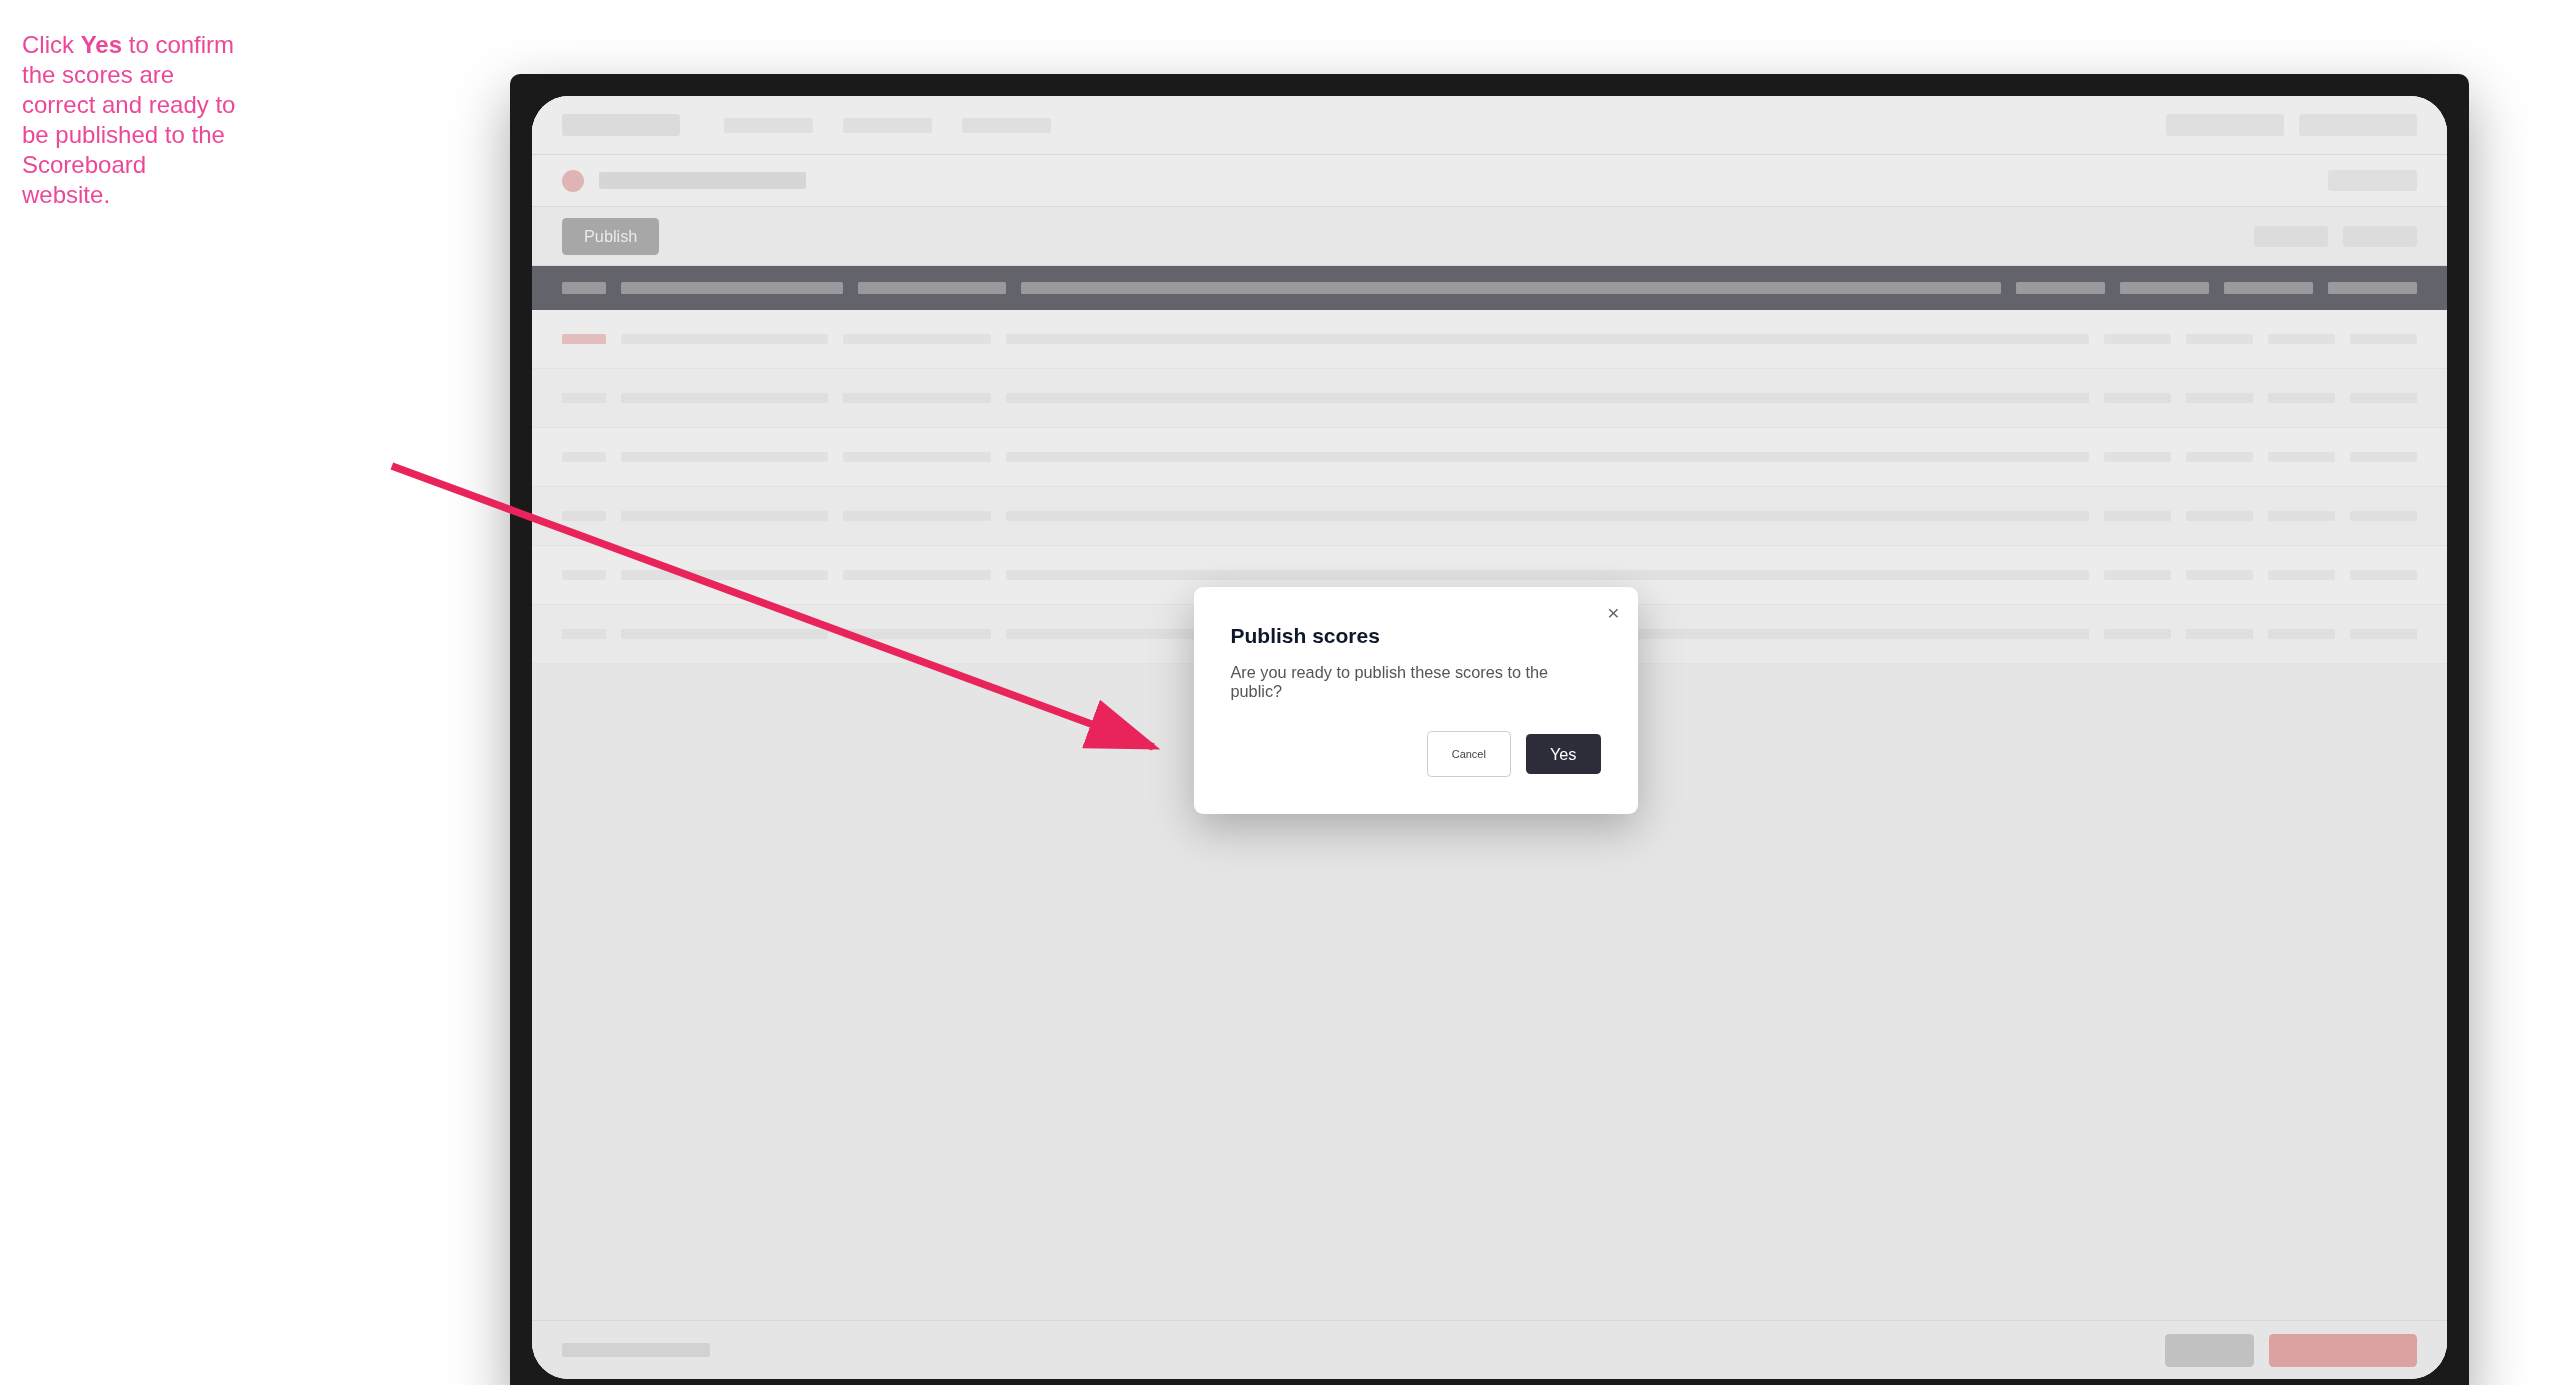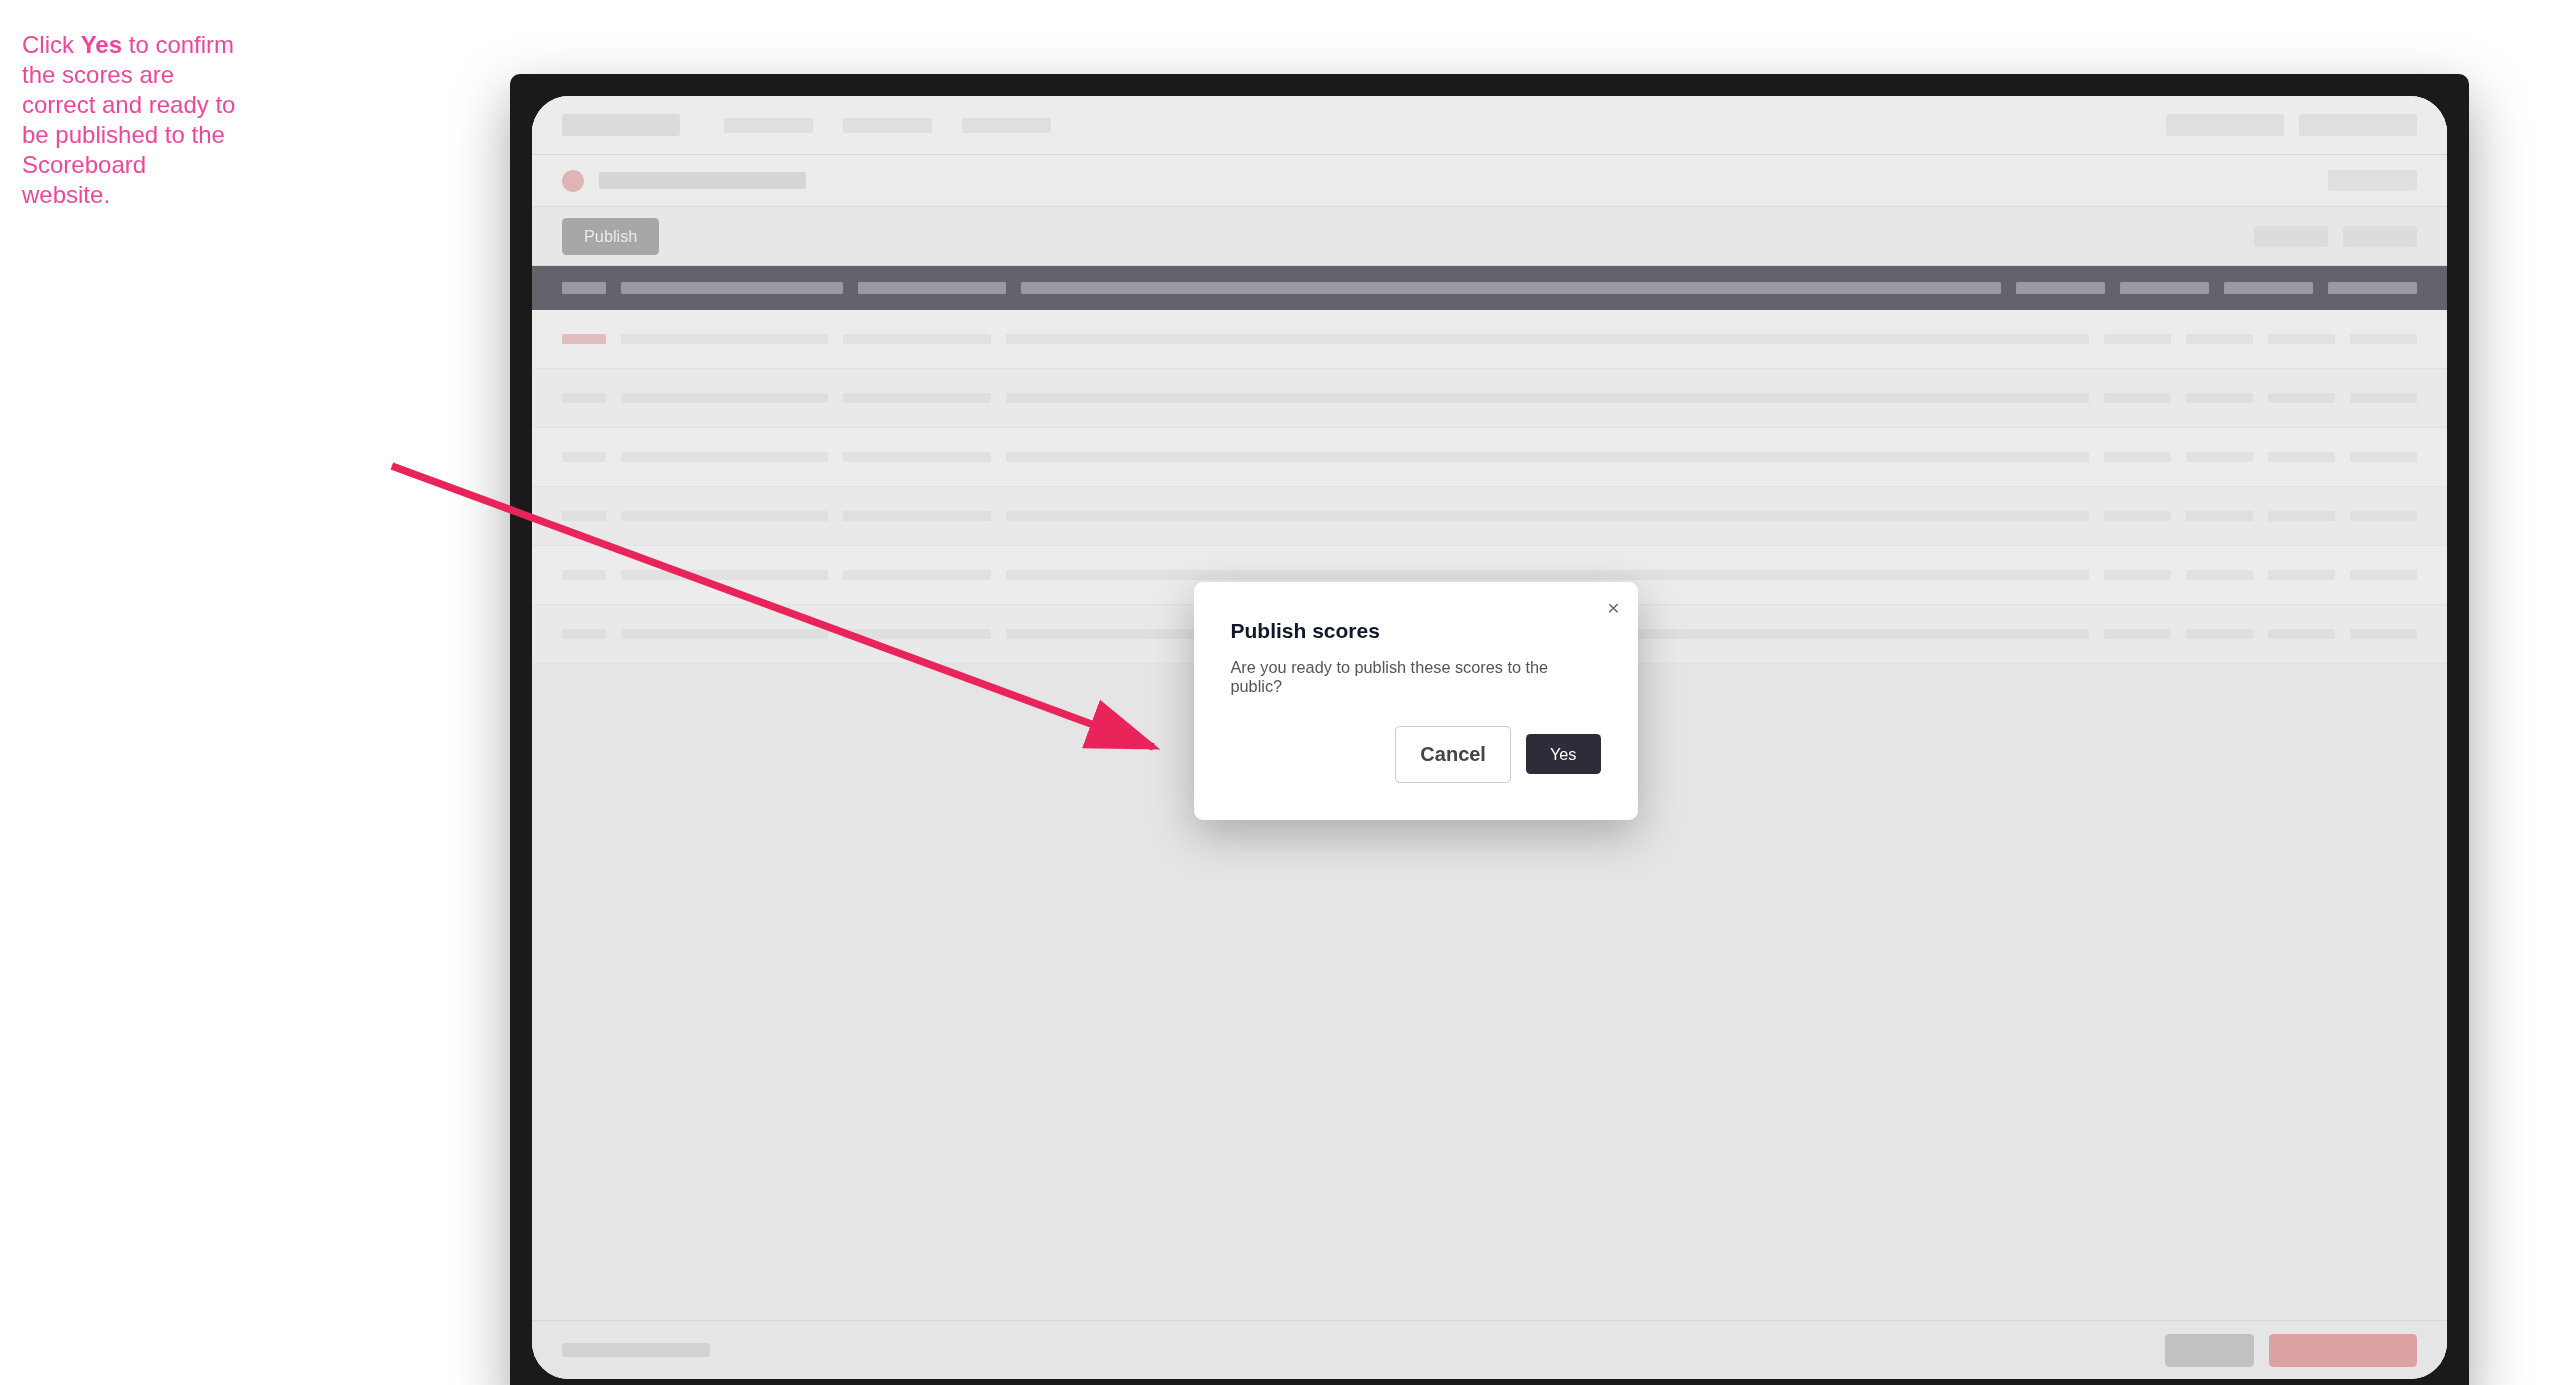--- a/index.html
+++ b/index.html
@@ -331,24 +331,23 @@
       justify-content: flex-end;
       gap: 15px;
       align-items: center;
     }
 
     .btn-cancel {
       background: #fff;
       border: 0.7px solid #ccc;
       border-radius: 4.4px;
       padding: 16px 24px;
-      font-size: 20px;
+      font-size: 11px;
       color: #444;
       cursor: pointer;
-      font-weight: bold;
     }
 
     .btn-yes {
       background: #2d2d3a;
       border: none;
       border-radius: 4.4px;
       padding: 10.4px 24px;
       font-size: 16.3px;
       color: #ffffff;
       cursor: pointer;

